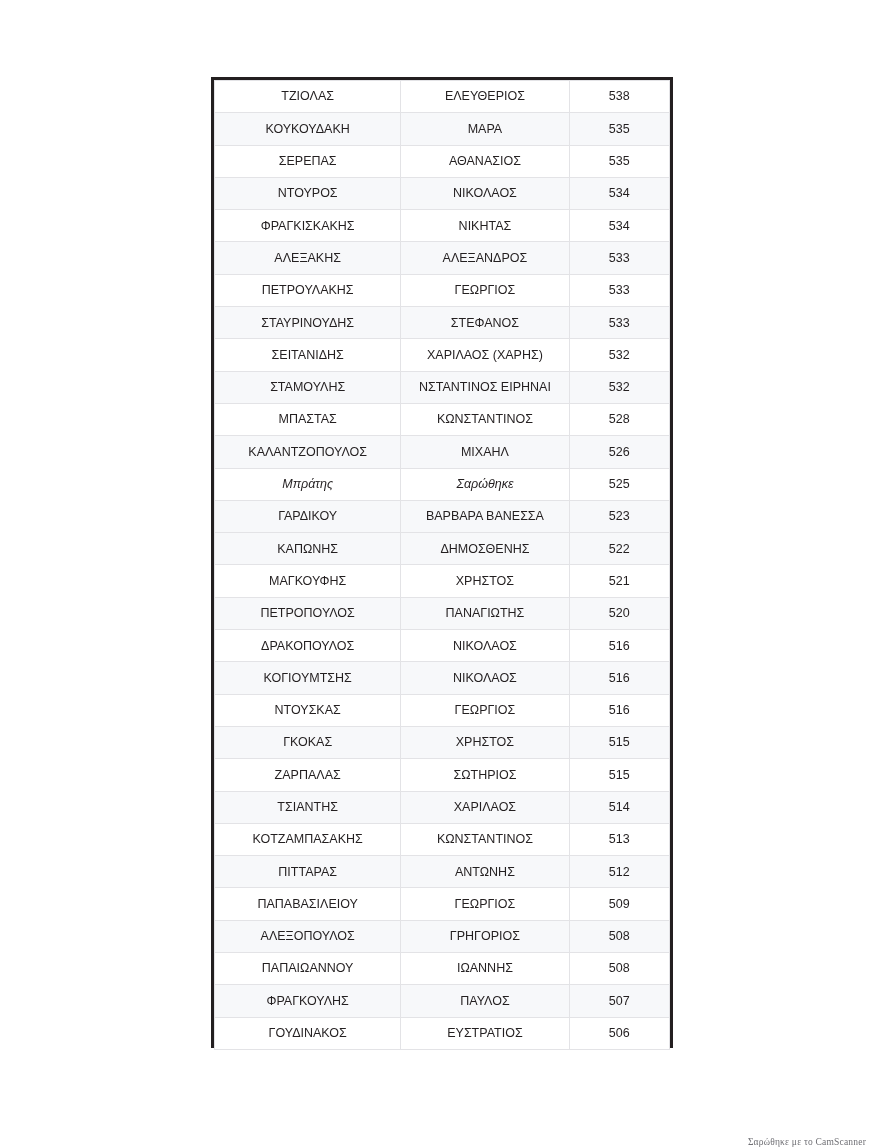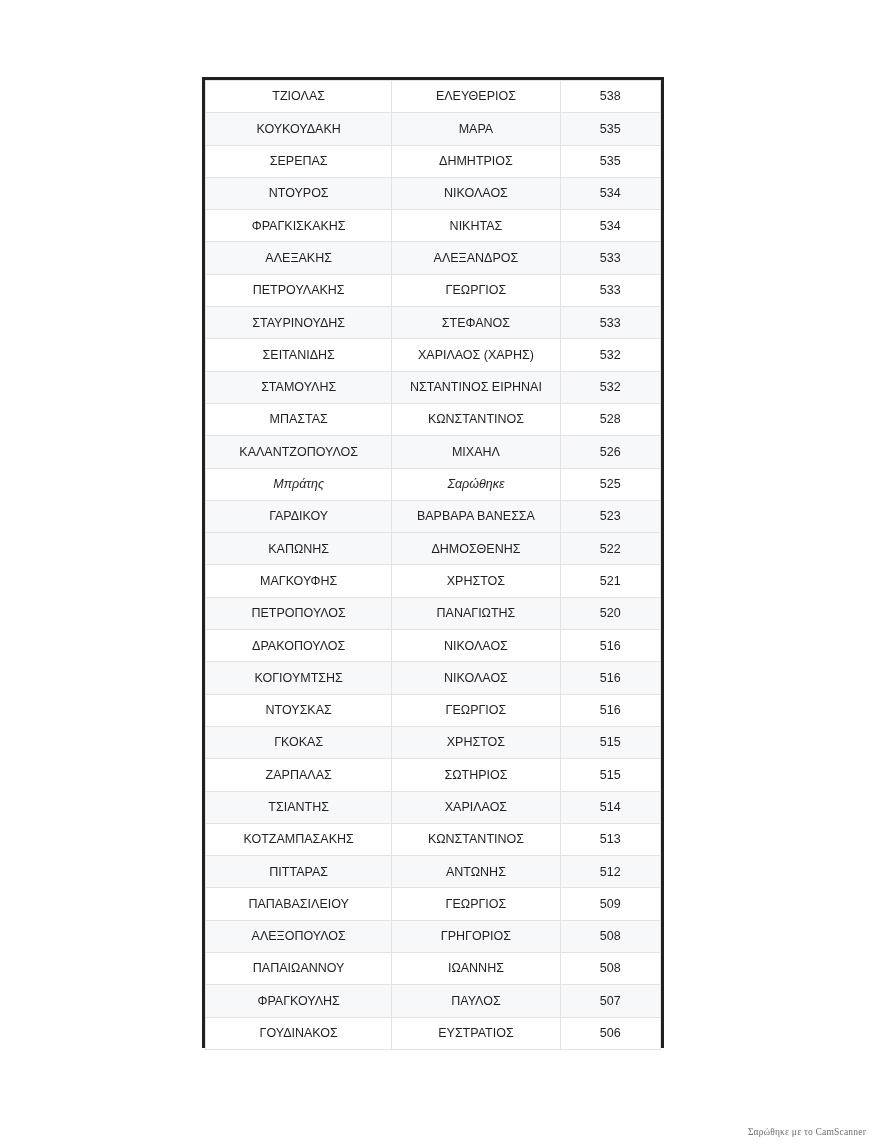--- a/index.html
+++ b/index.html
@@ -16,21 +16,21 @@
   }
   #page {
     position: absolute;
     left: 0; top: 0;
     width: 880px;
     height: 1148px;
     background: #ffffff;
   }
   #table-frame {
     position: absolute;
-    left: 202px;
+    left: 211px;
     top: 77px;
     width: 462px;
     height: 971px;
     border: 3px solid #231f20;
     box-sizing: border-box;
     background: #0369a1;
   }
   table.scan-table {
     width: 100%;
     height: 100%;
@@ -57,21 +57,21 @@
   }
   td.col-last { width: 41%; }
   td.col-first { width: 37%; }
   td.col-num   { width: 22%; }
   td.italic-name {
     font-style: italic;
   }
   #camscanner-note {
     position: absolute;
     right: 14px;
-    bottom: 11px;
+    bottom: 1px;
     font-size: 9.5px;
     color: #6f6f74;
     letter-spacing: 0.2px;
     font-family: "Liberation Serif", serif;
   }
 </style>
 </head>
 <body>
 
 <div id="page">
@@ -84,21 +84,21 @@
             <td class="col-first">ΕΛΕΥΘΕΡΙΟΣ</td>
             <td class="col-num">538</td>
           </tr>
           <tr class="even">
             <td class="col-last">ΚΟΥΚΟΥΔΑΚΗ</td>
             <td class="col-first">ΜΑΡΑ</td>
             <td class="col-num">535</td>
           </tr>
           <tr class="odd">
             <td class="col-last">ΣΕΡΕΠΑΣ</td>
-            <td class="col-first">ΔΗΜΗΤΡΙΟΣ</td>
+            <td class="col-first">ΑΘΑΝΑΣΙΟΣ</td>
             <td class="col-num">535</td>
           </tr>
           <tr class="even">
             <td class="col-last">ΝΤΟΥΡΟΣ</td>
             <td class="col-first">ΝΙΚΟΛΑΟΣ</td>
             <td class="col-num">534</td>
           </tr>
           <tr class="odd">
             <td class="col-last">ΦΡΑΓΚΙΣΚΑΚΗΣ</td>
             <td class="col-first">ΝΙΚΗΤΑΣ</td>

